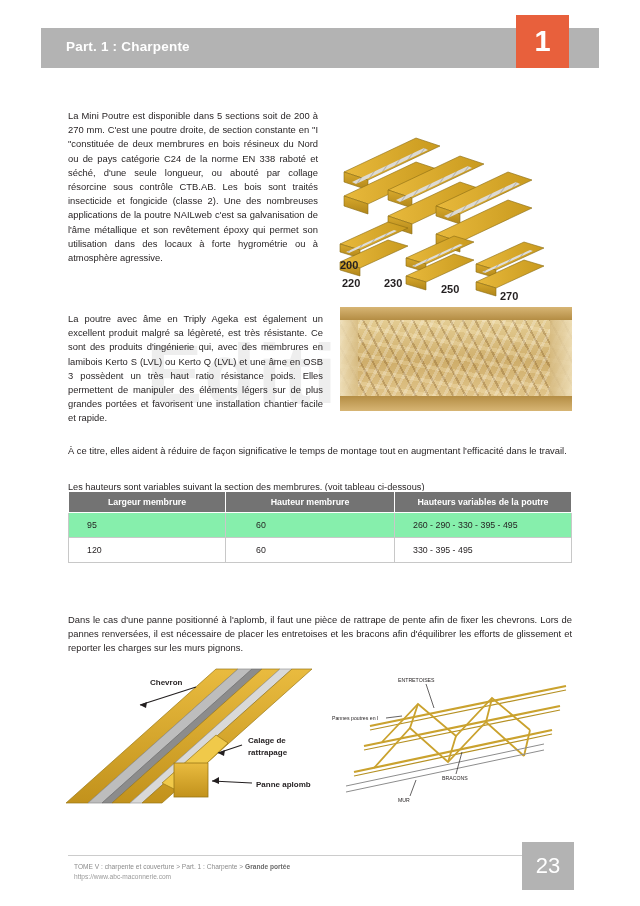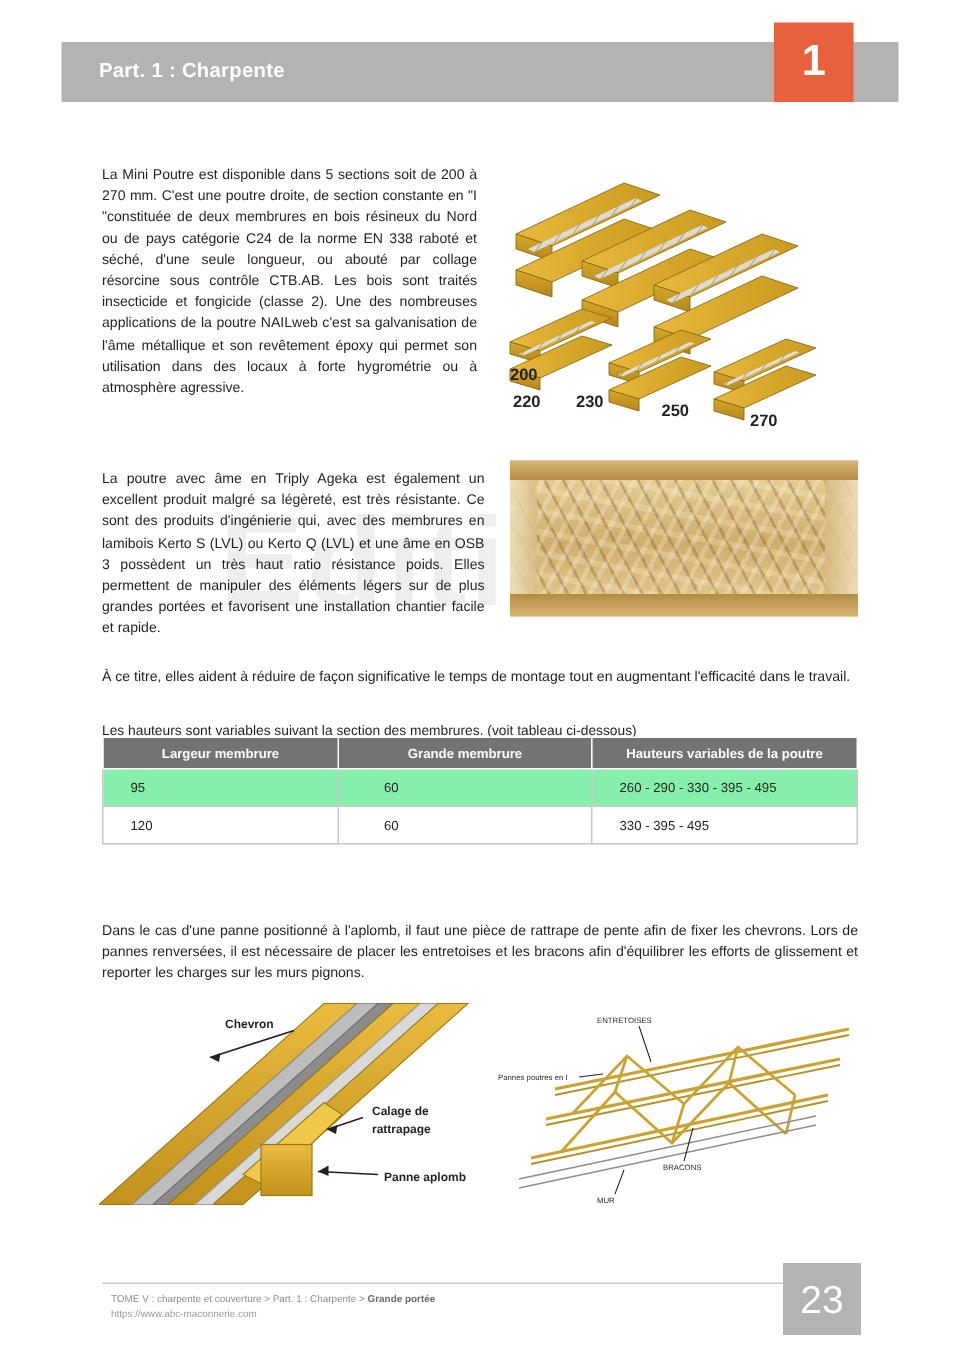--- a/index.html
+++ b/index.html
@@ -93,21 +93,21 @@
   #p1 { left: 68px; top: 109px; width: 250px; }
   #p2 { left: 68px; top: 312px; width: 255px; }
   #p3 { left: 68px; top: 444px; width: 504px; }
   #p4 { left: 68px; top: 480px; width: 504px; font-size: 9.2px; }
   #p5 { left: 68px; top: 613px; width: 504px; }
 
   
   .fig1 {
     position: absolute;
     left: 330px;
-    top: 120px;
+    top: 136px;
     width: 245px;
     height: 165px;
     z-index: 1;
   }
   .fig1 svg { display:block; }
 
   
   .fig2 {
     position: absolute;
     left: 340px;
@@ -222,21 +222,21 @@
     height: 48px;
     background: #b3b3b3;
     z-index: 2;
   }
   .page-num {
     position: absolute;
     left: 0; top: 0;
     width: 52px; height: 48px;
     line-height: 48px;
     text-align: center;
-    font-size: 26px;
+    font-size: 22px;
     color: #ffffff;
   }
 
   .lbl { font-size: 8px; font-weight: bold; fill: #231f20; }
   .lbl-sm { font-size: 5.2px; fill: #231f20; }
   .lbl-num { font-size: 11px; font-weight: bold; fill: #231f20; }
 </style>
 </head>
 <body>
 
@@ -340,21 +340,21 @@
       <div class="osb"></div>
       <div class="edge-l"></div>
       <div class="edge-r"></div>
       <div class="band-bottom"></div>
     </div>
 
     <table class="table">
       <thead>
         <tr>
           <th>Largeur membrure</th>
-          <th>Grande membrure</th>
+          <th>Hauteur membrure</th>
           <th>Hauteurs variables de la poutre</th>
         </tr>
       </thead>
       <tbody>
         <tr class="alt">
           <td class="c0">95</td>
           <td class="c1">60</td>
           <td class="c2">260 - 290 - 330 - 395 - 495</td>
         </tr>
         <tr>

